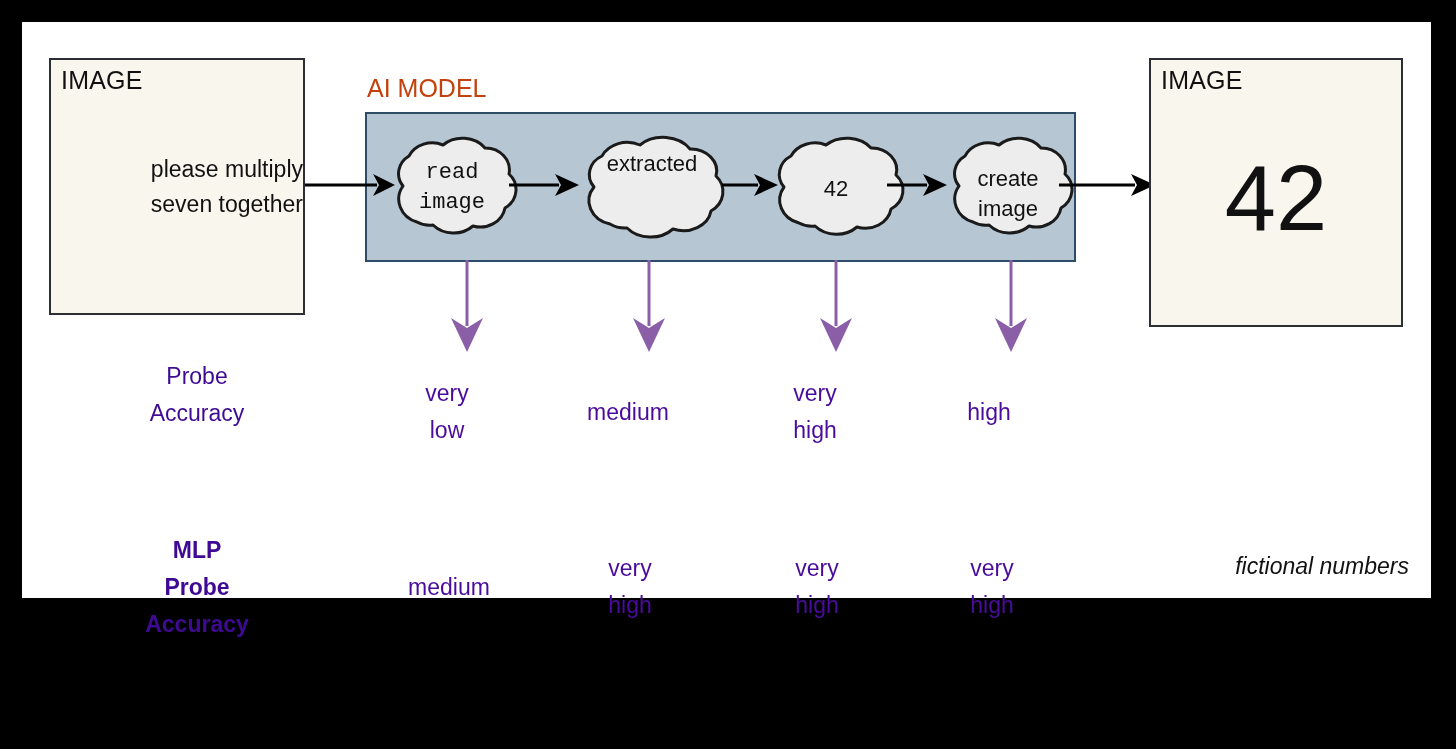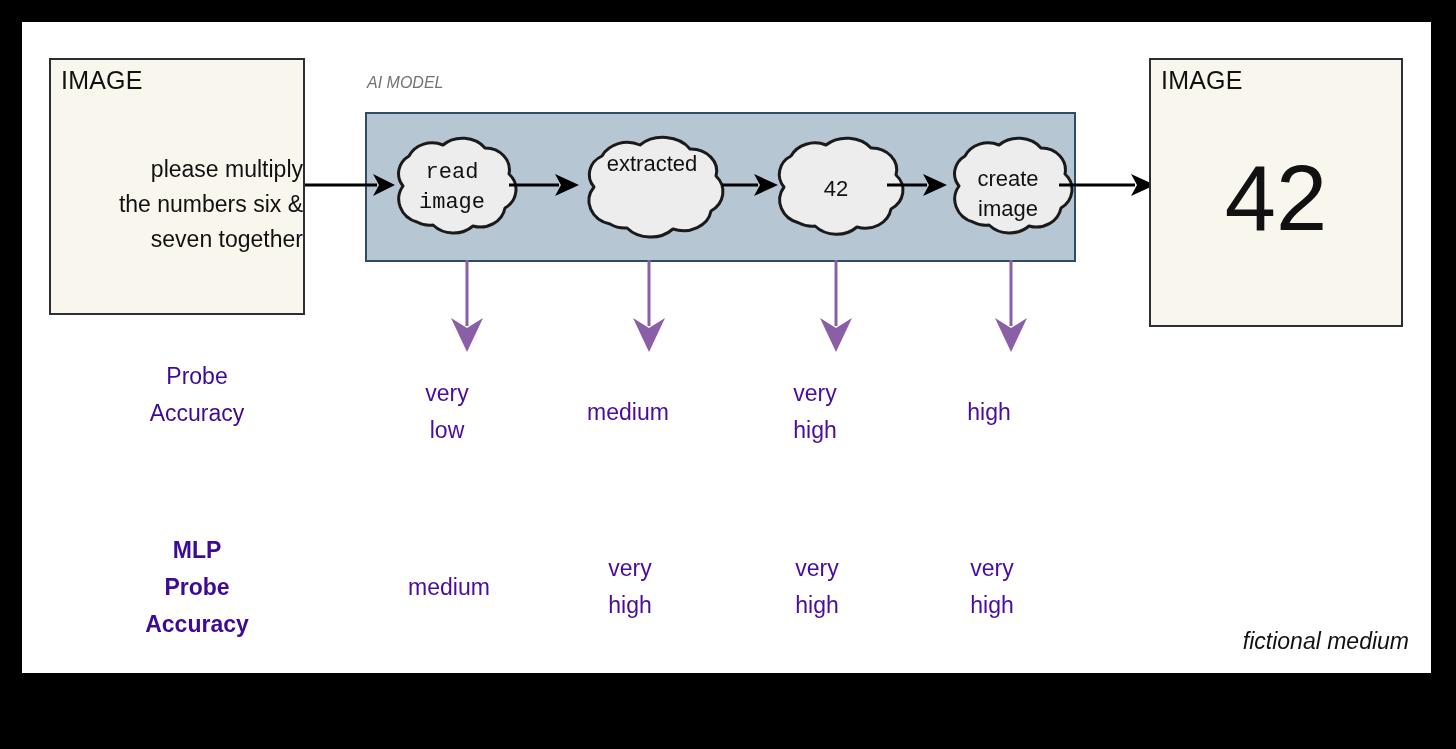--- a/index.html
+++ b/index.html
@@ -5,21 +5,21 @@
   html,body{margin:0;padding:0;}
   body{
     width:1456px;height:749px;
     background:#000000;
     font-family:"Liberation Sans", sans-serif;
     overflow:hidden;
   }
   #canvas{
     position:absolute;
     left:22px; top:22px;
-    width:1409px; height:651px;
+    width:1409px; height:576px;
     background:#ffffff;
   }
 
   
   .image-box{
     position:absolute;
     background:#f8f6ed;
     border:2px solid #2b2f33;
     box-sizing:border-box;
   }
@@ -48,24 +48,23 @@
     font-size:92px;
     line-height:100px;
     color:#111111;
     font-weight:400;
   }
 
   
   #model-label{
     position:absolute;
     left:345px; top:52px;
-    font-size:16px;
-    color:#737373;
-    white-space:nowrap;
-    font-style:italic;
+    font-size:25px;
+    color:#c2410c;
+    white-space:nowrap;
   }
   #model-panel{
     position:absolute;
     left:343px; top:90px;
     width:711px; height:150px;
     background:#b7c6d3;
     border:2px solid #2e4b68;
     box-sizing:border-box;
   }
 
@@ -119,21 +118,20 @@
 </style>
 </head>
 <body>
 
 <div id="canvas">
 
   <div class="image-box" id="input-box">
     <div class="box-tag">IMAGE</div>
     <div id="input-text">
       <div>please multiply</div>
-      <div>the numbers six &amp;</div>
       <div>seven together</div>
     </div>
   </div>
 
   <div id="model-label">AI MODEL</div>
   <div id="model-panel"></div>
 
   <div class="harrow" style="left:283px; top:148px;">
     <svg width="90" height="30" viewBox="0 0 90 30">
       <line x1="0" y1="15" x2="72" y2="15" stroke="#000" stroke-width="3"></line>
@@ -308,15 +306,15 @@
   </div>
   <div class="cell" style="left:795px; top:565px;">
     <div>very</div>
     <div>high</div>
   </div>
   <div class="cell" style="left:970px; top:565px;">
     <div>very</div>
     <div>high</div>
   </div>
 
-  <div id="footer">fictional medium</div>
+  <div id="footer">fictional numbers</div>
 
 </div>
 
 </body></html>

